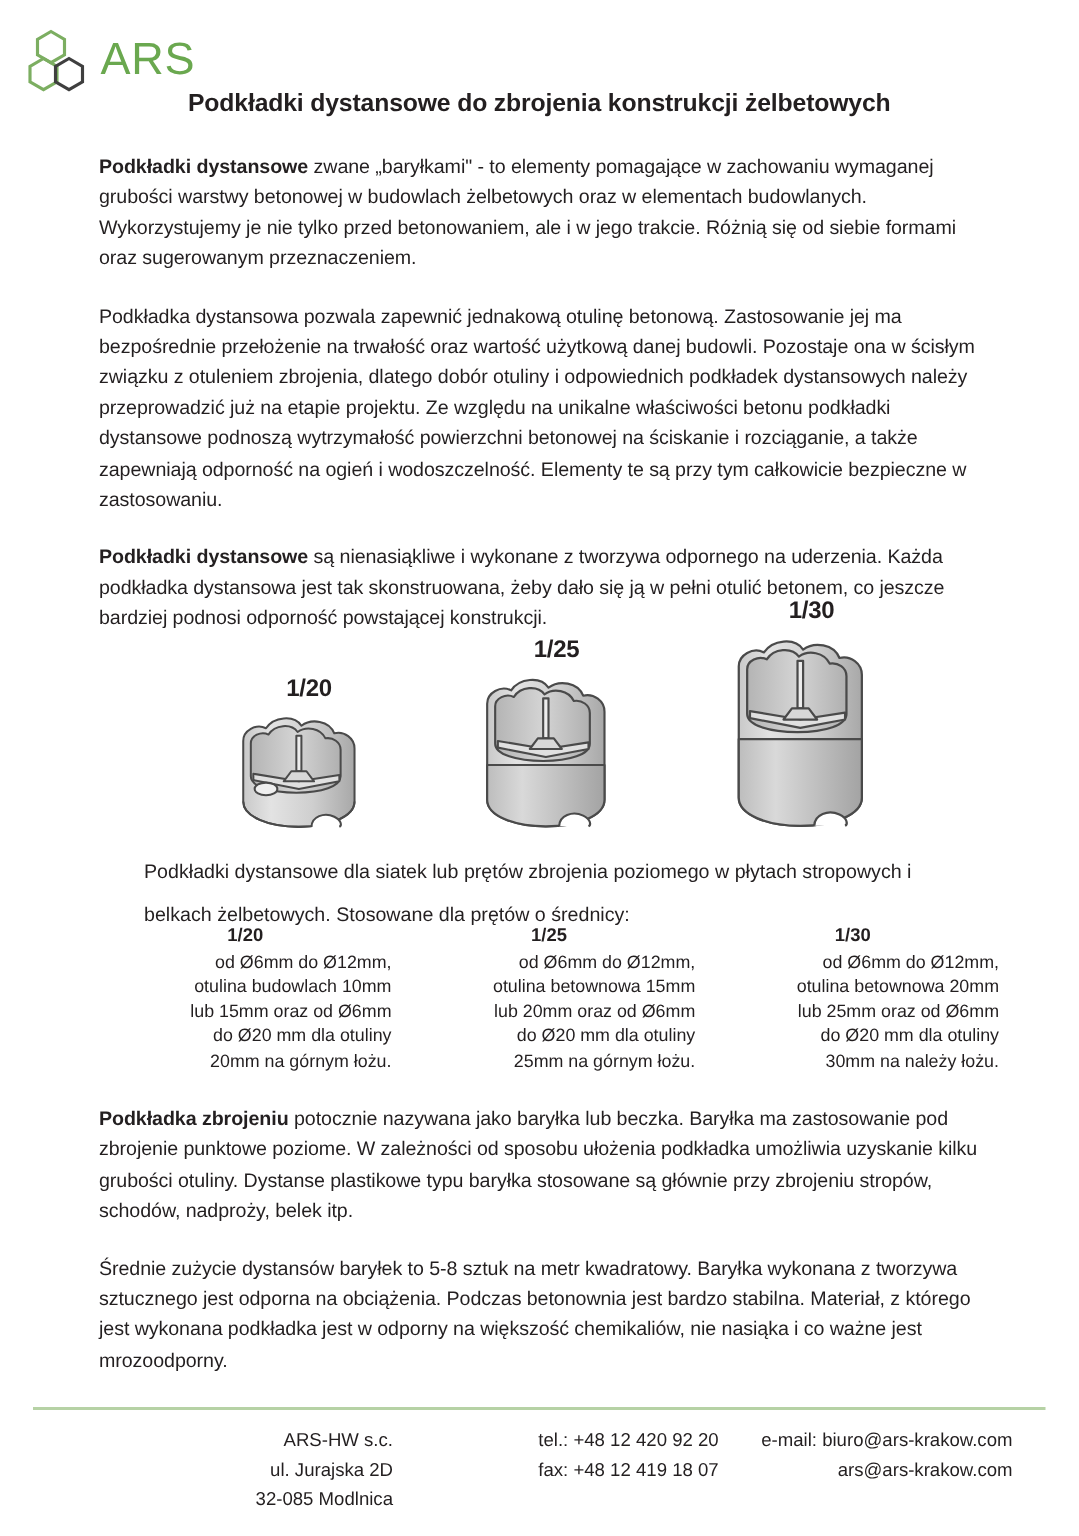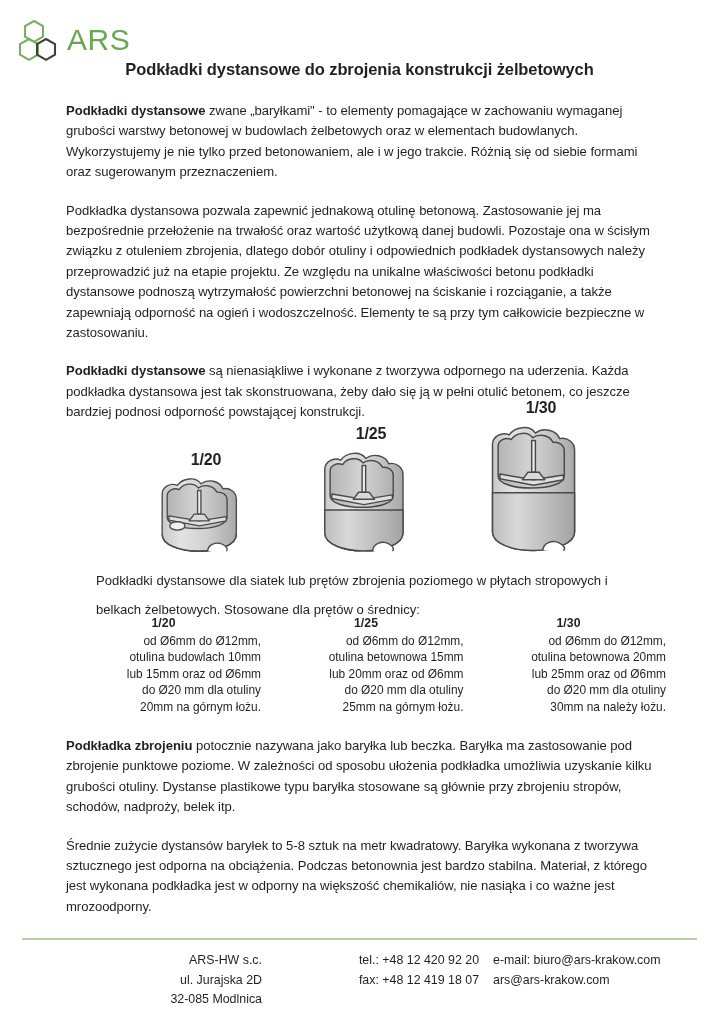--- a/index.html
+++ b/index.html
@@ -167,21 +167,21 @@
     font-size: 12.4px;
     line-height: 19.5px;
     color: #231f20;
   }
   .footer-col {
     position: absolute;
     top: 0;
   }
   .fcol-1 { left: 0px;   width: 240px; text-align: right; }
   .fcol-2 { left: 260px; width: 220px; text-align: center; margin-left: 27px; }
-  .fcol-3 { left: 471px; width: 197px; }
+  .fcol-3 { left: 456px; width: 197px; text-align: right; }
   .footer-line { display: block; white-space: nowrap; }
 </style>
 </head>
 <body>
 
 <div class="page">
 
   <div class="header">
     <span class="logo-mark">
       <svg class="fig-svg" width="44" height="44" viewBox="0 0 44 44" aria-hidden="true">

